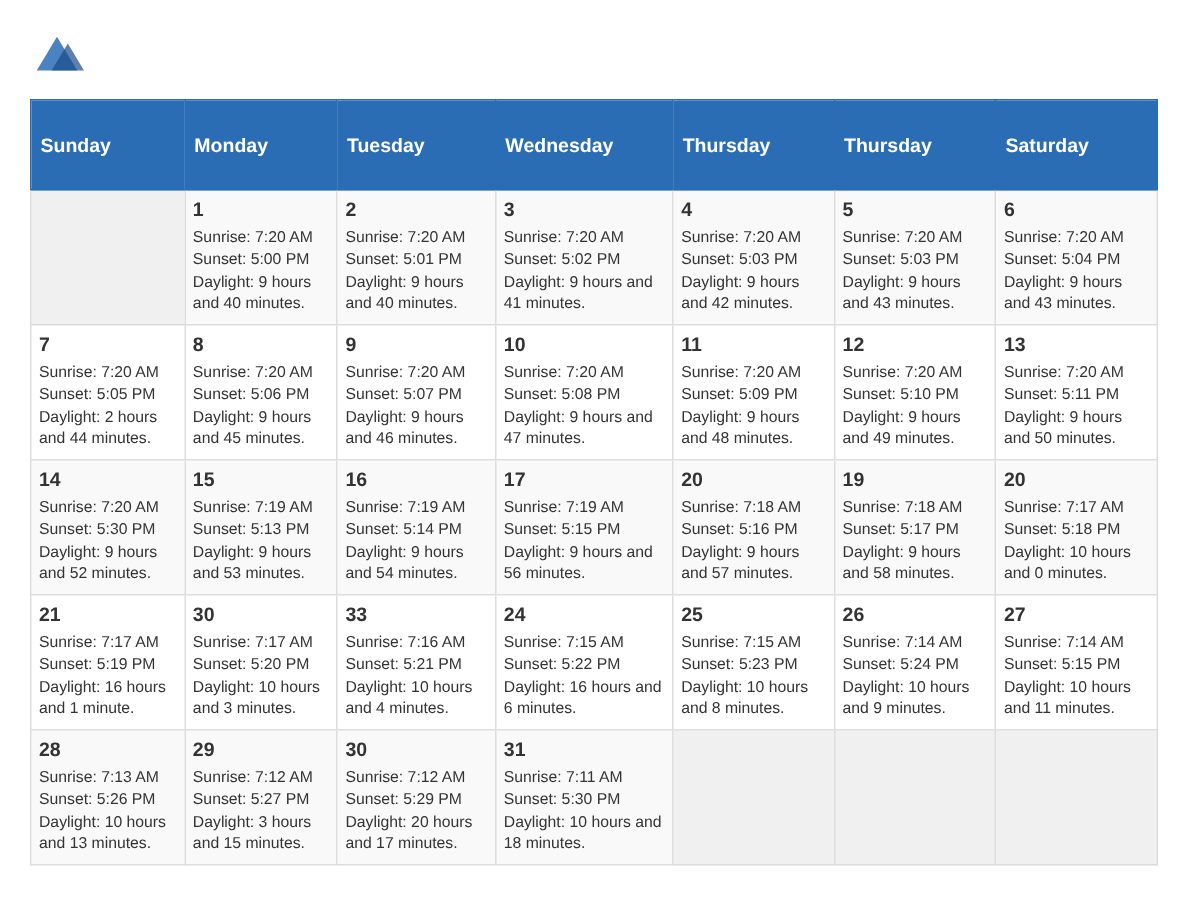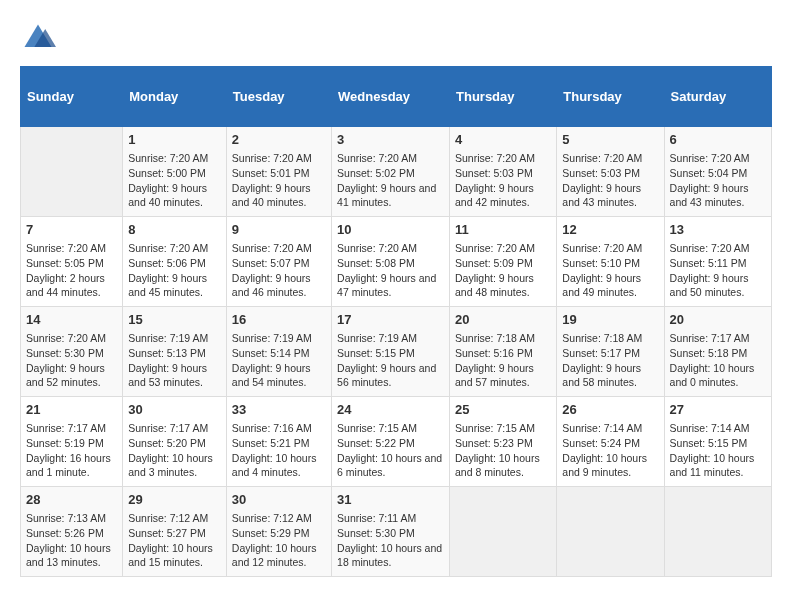--- a/index.html
+++ b/index.html
@@ -145,28 +145,28 @@
         <td><span class="day-num">16</span><span>Sunrise: 7:19 AM</span><br><span>Sunset: 5:14 PM</span><br><span>Daylight: 9 hours and 54 minutes.</span></td>
         <td><span class="day-num">17</span><span>Sunrise: 7:19 AM</span><br><span>Sunset: 5:15 PM</span><br><span>Daylight: 9 hours and 56 minutes.</span></td>
         <td><span class="day-num">20</span><span>Sunrise: 7:18 AM</span><br><span>Sunset: 5:16 PM</span><br><span>Daylight: 9 hours and 57 minutes.</span></td>
         <td><span class="day-num">19</span><span>Sunrise: 7:18 AM</span><br><span>Sunset: 5:17 PM</span><br><span>Daylight: 9 hours and 58 minutes.</span></td>
         <td><span class="day-num">20</span><span>Sunrise: 7:17 AM</span><br><span>Sunset: 5:18 PM</span><br><span>Daylight: 10 hours and 0 minutes.</span></td>
       </tr>
       <tr>
         <td><span class="day-num">21</span><span>Sunrise: 7:17 AM</span><br><span>Sunset: 5:19 PM</span><br><span>Daylight: 16 hours and 1 minute.</span></td>
         <td><span class="day-num">30</span><span>Sunrise: 7:17 AM</span><br><span>Sunset: 5:20 PM</span><br><span>Daylight: 10 hours and 3 minutes.</span></td>
         <td><span class="day-num">33</span><span>Sunrise: 7:16 AM</span><br><span>Sunset: 5:21 PM</span><br><span>Daylight: 10 hours and 4 minutes.</span></td>
-        <td><span class="day-num">24</span><span>Sunrise: 7:15 AM</span><br><span>Sunset: 5:22 PM</span><br><span>Daylight: 10 hours and 6 minutes.</span></td>
+        <td><span class="day-num">24</span><span>Sunrise: 7:15 AM</span><br><span>Sunset: 5:22 PM</span><br><span>Daylight: 16 hours and 6 minutes.</span></td>
         <td><span class="day-num">25</span><span>Sunrise: 7:15 AM</span><br><span>Sunset: 5:23 PM</span><br><span>Daylight: 10 hours and 8 minutes.</span></td>
         <td><span class="day-num">26</span><span>Sunrise: 7:14 AM</span><br><span>Sunset: 5:24 PM</span><br><span>Daylight: 10 hours and 9 minutes.</span></td>
         <td><span class="day-num">27</span><span>Sunrise: 7:14 AM</span><br><span>Sunset: 5:15 PM</span><br><span>Daylight: 10 hours and 11 minutes.</span></td>
       </tr>
       <tr>
         <td><span class="day-num">28</span><span>Sunrise: 7:13 AM</span><br><span>Sunset: 5:26 PM</span><br><span>Daylight: 10 hours and 13 minutes.</span></td>
-        <td><span class="day-num">29</span><span>Sunrise: 7:12 AM</span><br><span>Sunset: 5:27 PM</span><br><span>Daylight: 10 hours and 15 minutes.</span></td>
-        <td><span class="day-num">30</span><span>Sunrise: 7:12 AM</span><br><span>Sunset: 5:29 PM</span><br><span>Daylight: 10 hours and 12 minutes.</span></td>
+        <td><span class="day-num">29</span><span>Sunrise: 7:12 AM</span><br><span>Sunset: 5:27 PM</span><br><span>Daylight: 3 hours and 15 minutes.</span></td>
+        <td><span class="day-num">30</span><span>Sunrise: 7:12 AM</span><br><span>Sunset: 5:29 PM</span><br><span>Daylight: 20 hours and 17 minutes.</span></td>
         <td><span class="day-num">31</span><span>Sunrise: 7:11 AM</span><br><span>Sunset: 5:30 PM</span><br><span>Daylight: 10 hours and 18 minutes.</span></td>
         <td class="empty-cell"></td>
         <td class="empty-cell"></td>
         <td class="empty-cell"></td>
       </tr>
     </tbody>
 </table>
 
 </body></html>

